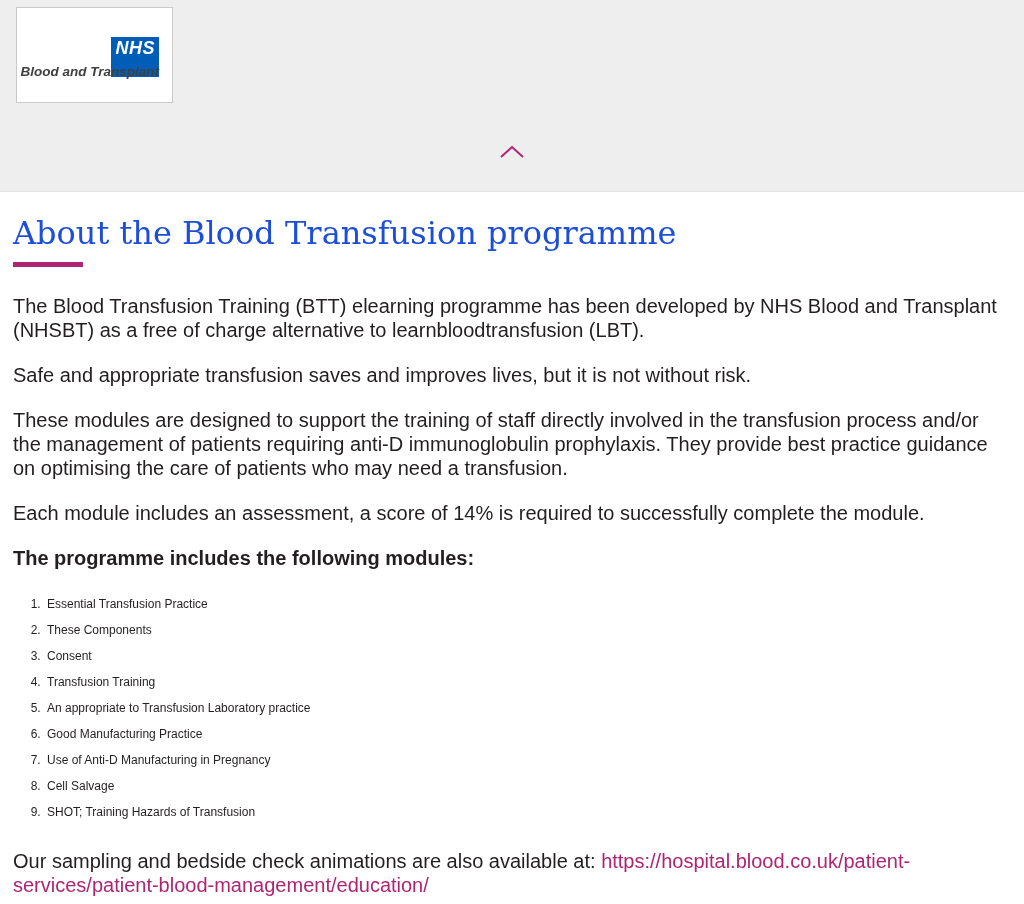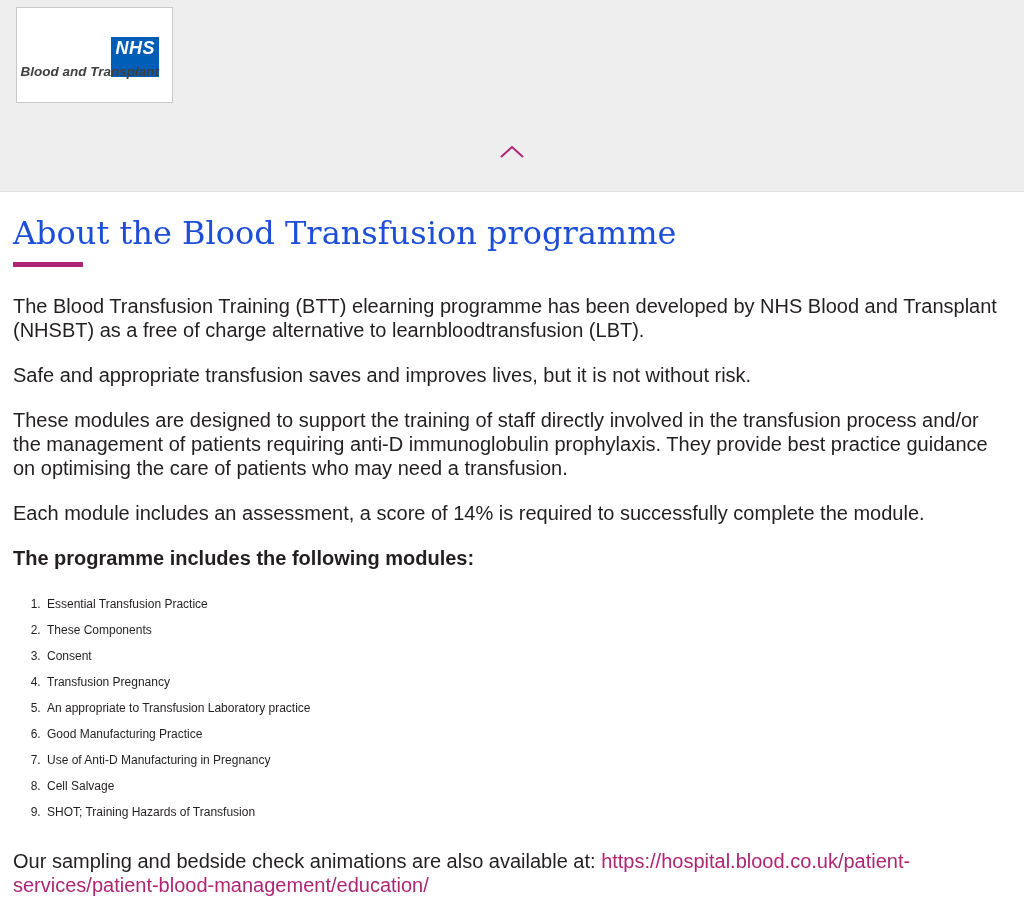--- a/index.html
+++ b/index.html
@@ -132,21 +132,21 @@
     <p>Safe and appropriate transfusion saves and improves lives, but it is not without risk.</p>
     <p>These modules are designed to support the training of staff directly involved in the transfusion process and/or the management of patients requiring anti-D immunoglobulin prophylaxis. They provide best practice guidance on optimising the care of patients who may need a transfusion.</p>
     <p>Each module includes an assessment, a score of 14% is required to successfully complete the module.</p>
 
     <p class="bold">The programme includes the following modules:</p>
 
     <ol class="modules-list">
       <li>Essential Transfusion Practice</li>
       <li>These Components</li>
       <li>Consent</li>
-      <li>Transfusion Pregnancy</li>
+      <li>Transfusion Training</li>
       <li>An appropriate to Transfusion Laboratory practice</li>
       <li>Good Manufacturing Practice</li>
       <li>Use of Anti-D Manufacturing in Pregnancy</li>
       <li>Cell Salvage</li>
       <li>SHOT; Training Hazards of Transfusion</li>
     </ol>
 
     <p class="footer-note"><span>Our sampling and bedside check animations are also available at: </span><a href="#" class="edu-link">https://hospital.blood.co.uk/patient-services/patient-blood-management/education/</a></p>
   </main>
 

